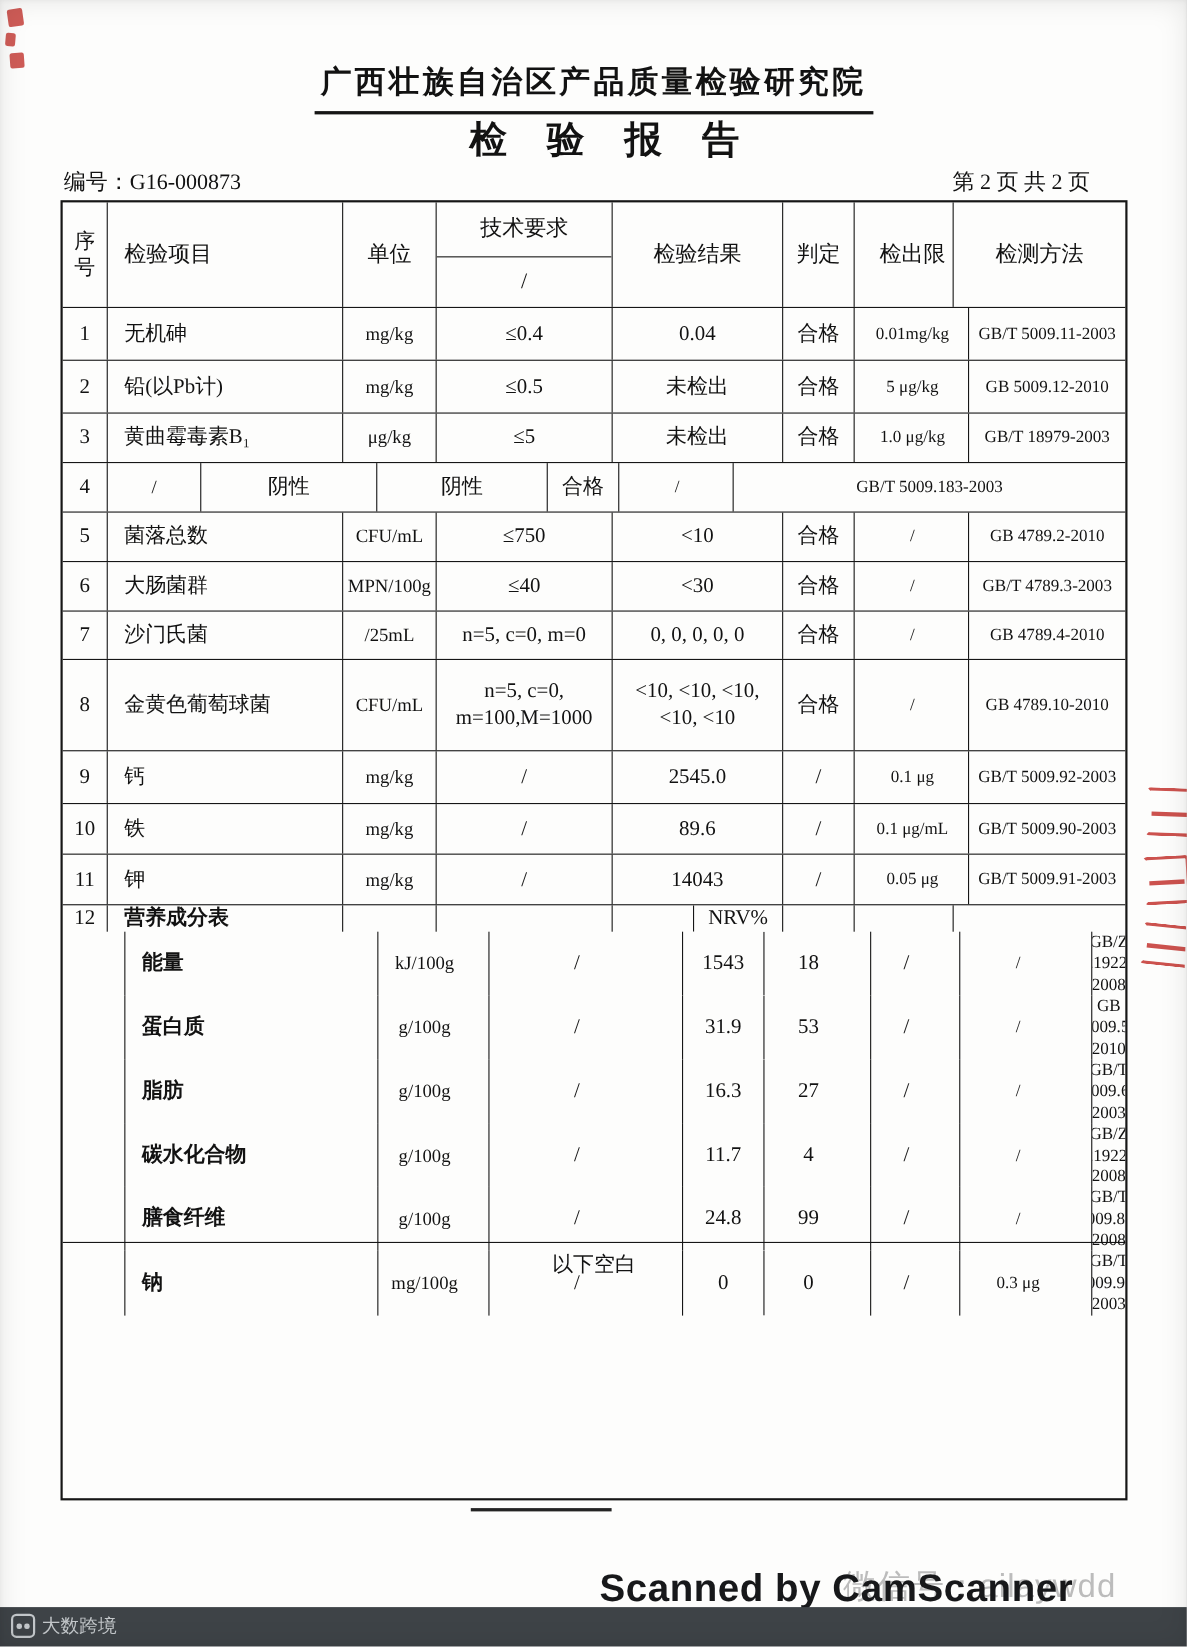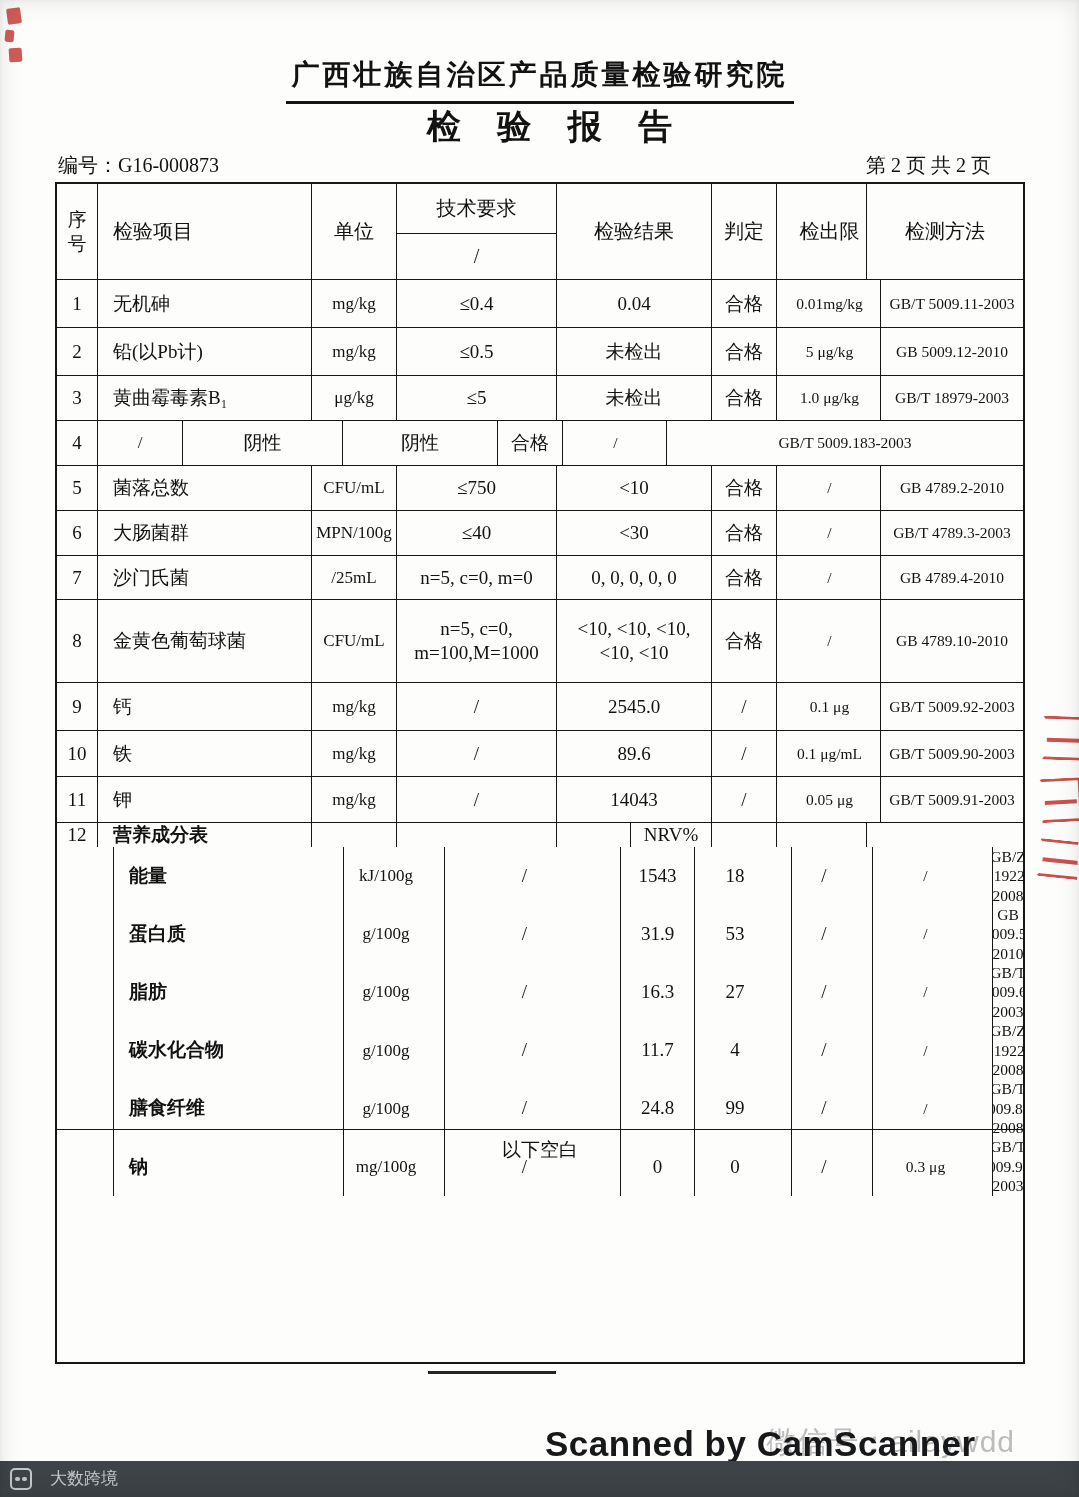--- a/index.html
+++ b/index.html
@@ -86,21 +86,21 @@
     font-family:"Liberation Sans","DejaVu Sans",sans-serif;
     font-size:30px;color:#bcbcbc;letter-spacing:1px;
   }
   .camscanner{
     position:absolute;left:545px;top:1424px;z-index:2;
     font-family:"Liberation Sans","DejaVu Sans",sans-serif;
     font-size:35px;font-weight:bold;color:#17181a;letter-spacing:.5px;
   }
   .bottom-bar{position:absolute;left:0;right:0;bottom:0;height:36px;background:#3e4347;z-index:3;}
   .brand{
-    position:absolute;left:10px;bottom:7px;z-index:4;display:flex;align-items:center;gap:18px;
+    position:absolute;left:10px;bottom:7px;z-index:4;display:flex;align-items:flex-start;gap:6px;
     font-family:"Liberation Sans","DejaVu Sans",sans-serif;font-size:17px;color:#c3c7ca;
   }
   .brand-icon{position:relative;width:22px;height:22px;border:2px solid #c3c7ca;border-radius:5px;box-sizing:border-box;}
   .brand-icon::after{
     content:"";position:absolute;left:3px;top:7px;width:4.5px;height:4.5px;border-radius:50%;
     background:#c3c7ca;box-shadow:7px 0 0 #c3c7ca;
   }
 </style>
 </head>
 <body>

